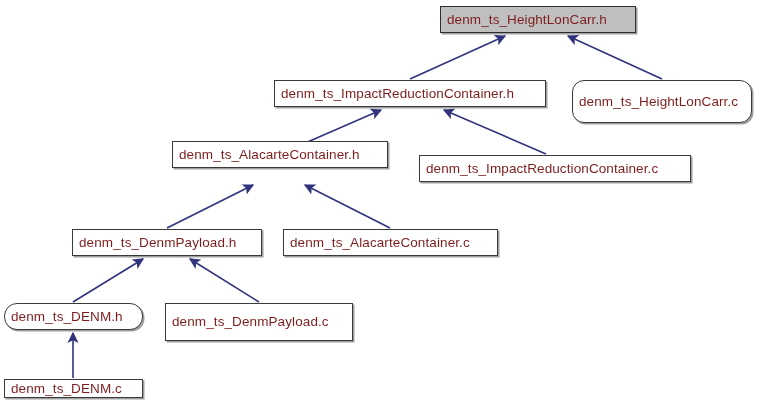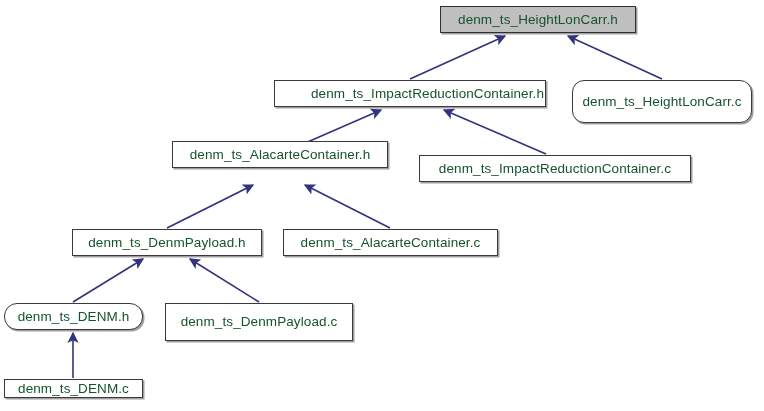--- a/index.html
+++ b/index.html
@@ -22,24 +22,23 @@
     top: 0;
     width: 764px;
     height: 411px;
     pointer-events: none;
   }
   .node {
     position: absolute;
     box-sizing: border-box;
     border: 1px solid #3a3a3a;
     background: #ffffff;
-    color: #14532d;
+    color: #7f1d1d;
     display: flex;
     align-items: center;
-    justify-content: center;
     font-size: 13.5px;
     line-height: 1;
     letter-spacing: 0.1px;
     white-space: nowrap;
     box-shadow: 1.5px 1.5px 0 0 rgba(80,80,80,0.55);
     cursor: pointer;
   }
   .node.current {
     background: #bfbfbf;
     border-color: #2f2f2f;
@@ -68,21 +67,21 @@
         <line x1="390" y1="228" x2="305" y2="185" stroke="#31337c" stroke-width="1.6" marker-end="url(#arrowhead)"></line>
         <line x1="73" y1="302" x2="143" y2="259" stroke="#31337c" stroke-width="1.6" marker-end="url(#arrowhead)"></line>
         <line x1="259" y1="302" x2="190" y2="259" stroke="#31337c" stroke-width="1.6" marker-end="url(#arrowhead)"></line>
         <line x1="73" y1="378" x2="73" y2="333" stroke="#31337c" stroke-width="1.6" marker-end="url(#arrowhead)"></line>
       </g>
   </svg>
   <div id="nodes-group">
       <div class="node current" style="left: 440px; top: 6px; width: 196px; height: 27px;">
         <span class="node-label">denm_ts_HeightLonCarr.h</span>
       </div>
-      <div class="node" style="left: 274px; top: 80px; width: 272px; height: 27px; padding-left: 35px;">
+      <div class="node" style="left: 274px; top: 80px; width: 272px; height: 27px;">
         <span class="node-label">denm_ts_ImpactReductionContainer.h</span>
       </div>
       <div class="node" style="left: 572px; top: 80px; width: 180px; height: 43px; border-radius: 12px;">
         <span class="node-label">denm_ts_HeightLonCarr.c</span>
       </div>
       <div class="node" style="left: 172px; top: 141px; width: 216px; height: 27px;">
         <span class="node-label">denm_ts_AlacarteContainer.h</span>
       </div>
       <div class="node" style="left: 410px; top: 155px; width: 272px; height: 27px; margin-left: 9px;">
         <span class="node-label">denm_ts_ImpactReductionContainer.c</span>

